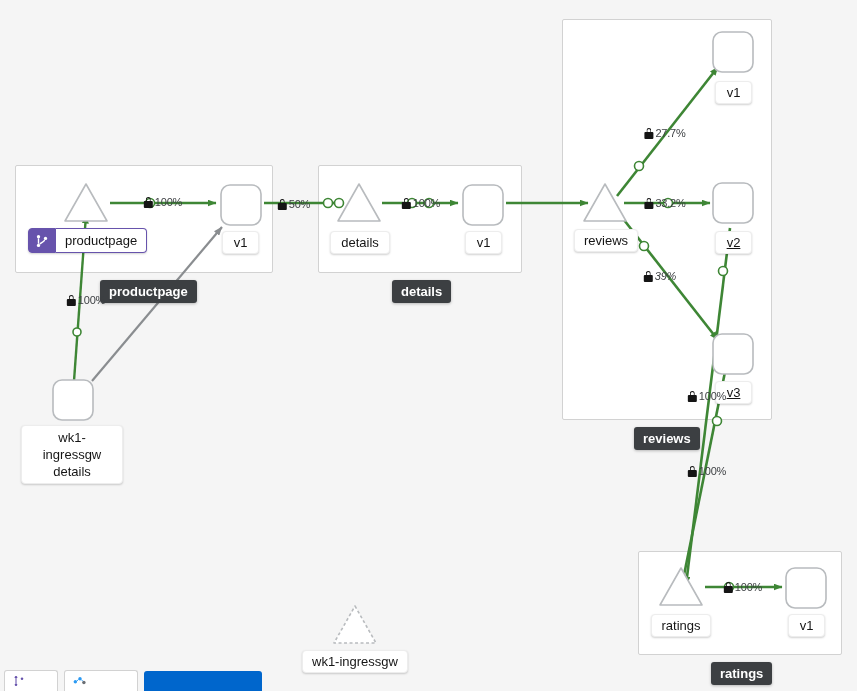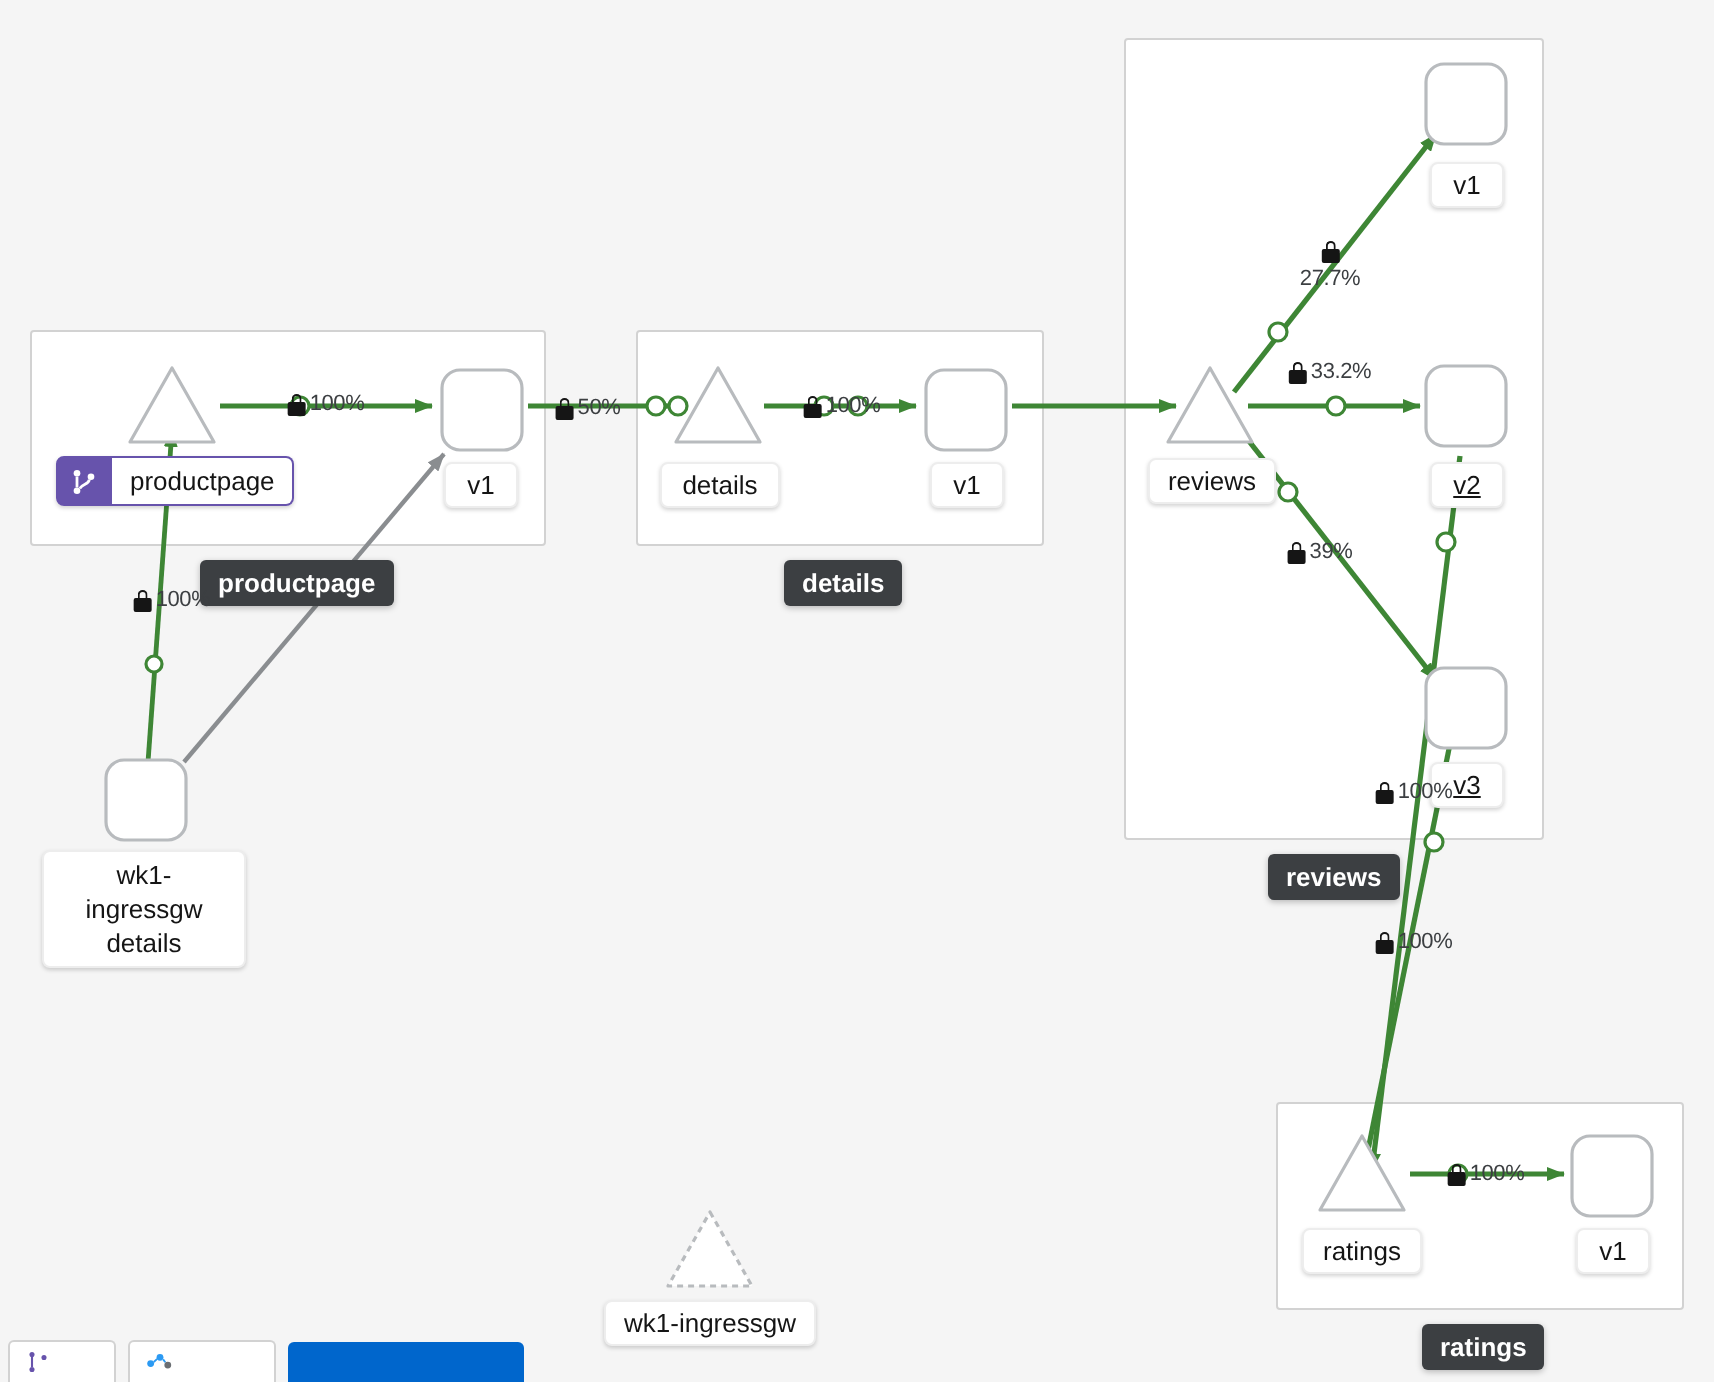--- a/index.html
+++ b/index.html
@@ -250,37 +250,37 @@
   </div>
 
   <div class="edge-label" style="left:421px;top:203px;">
     <span class="lock">
         <i class="shackle"></i>
         <i class="body"></i>
       </span>
     <span class="pct">100%</span>
   </div>
 
-  <div class="edge-label" style="left:665px;top:133px;flex-direction:column;">
+  <div class="edge-label" style="left:665px;top:133px;">
     <span class="lock">
         <i class="shackle"></i>
         <i class="body"></i>
       </span>
     <span class="pct">27.7%</span>
   </div>
 
-  <div class="edge-label" style="left:665px;top:186px;align-items:center;">
+  <div class="edge-label" style="left:665px;top:203px;align-items:center;">
     <span class="lock">
         <i class="shackle"></i>
         <i class="body"></i>
       </span>
     <span class="pct">33.2%</span>
   </div>
 
-  <div class="edge-label" style="left:660px;top:276px;">
+  <div class="edge-label" style="left:660px;top:276px;font-style:italic;">
     <span class="lock">
         <i class="shackle"></i>
         <i class="body"></i>
       </span>
     <span class="pct">39%</span>
   </div>
 
   <div class="edge-label" style="left:707px;top:396px;">
     <span class="lock">
         <i class="shackle"></i>

